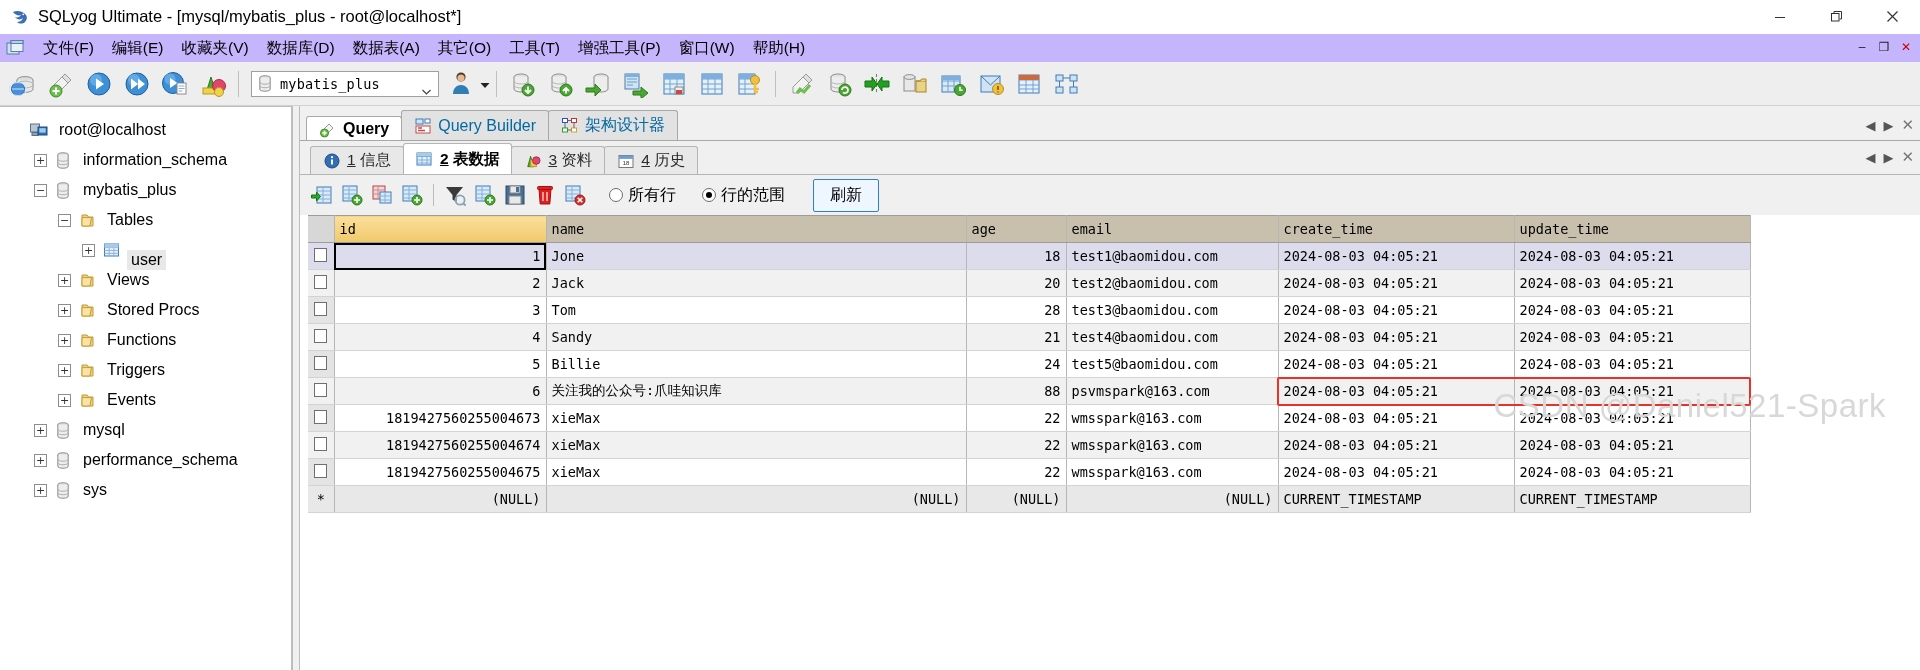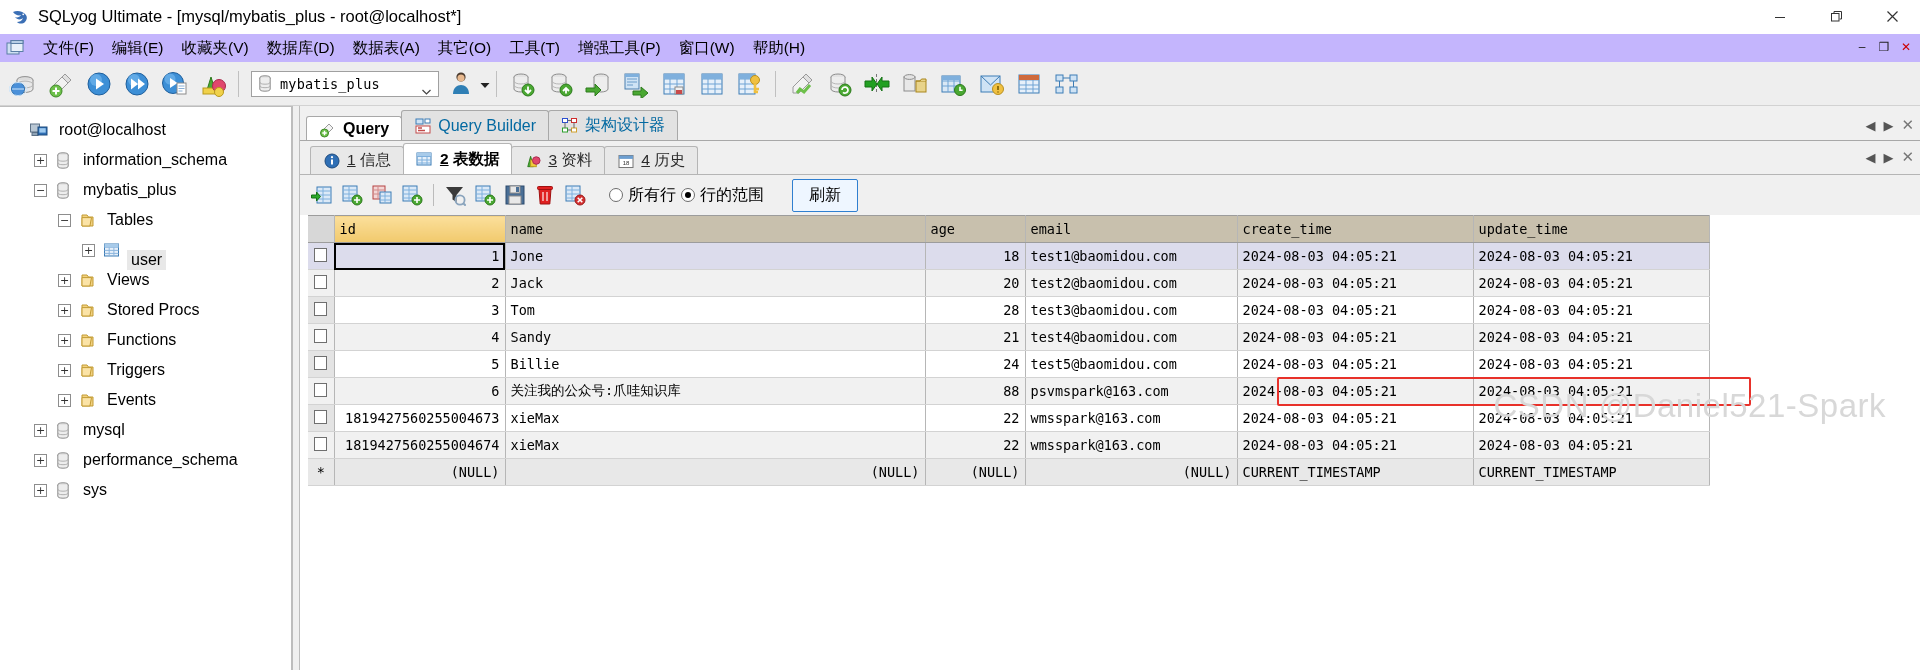--- a/index.html
+++ b/index.html
@@ -105,21 +105,21 @@
   .subtab.active { background:#fff; color:#000; font-weight:bold; height:31px; }
   .subtab u { text-decoration:underline; }
   .subtab .si { width:17px; height:17px; display:flex; align-items:center; justify-content:center; }
 
   .gridtoolbar {
     height:40px; flex:0 0 40px; background:#f0f0f0; display:flex; align-items:center;
     padding-left:8px; gap:2px;
   }
   .gbtn { width:28px; height:28px; display:flex; align-items:center; justify-content:center; border-radius:3px; }
   .gsep { width:1px; height:22px; background:#bbb; margin:0 5px; }
-  .radio-wrap { display:flex; align-items:flex-end; gap:5px; margin-left:18px; font-size:16px; color:#000;font-family:Liberation Mono, monospace; }
+  .radio-wrap { display:flex; align-items:flex-end; gap:26px; margin-left:18px; font-size:16px; color:#000;font-family:Liberation Mono, monospace; }
   .radio { display:flex; align-items:center; gap:5px; }
   .rdot { width:14px; height:14px; border-radius:50%; border:1px solid #6d6d6d; background:#fff; display:inline-block; position:relative; }
   .rdot.on::after { content:""; position:absolute; left:3px; top:3px; width:6px; height:6px; border-radius:50%; background:#000; }
   .rangebox {
     margin-left:40px; display:flex; align-items:center; gap:8px;
     border:1px solid #c8c8c8; background:#f4f4f4; padding:4px 12px; height:33px;
   }
   .rangebox .rl { font-size:16px; color:#000; }
   .numfield {
     width:78px; height:24px; background:#fff; border:1px solid #888;
@@ -748,21 +748,21 @@
         </div>
 
         <div class="refresh-btn">刷新</div>
       </div>
 
       <div class="gridwrap">
         <table class="grid">
           <thead>
             <tr id="hdrrow">
               <th class="rowhdr"></th>
-            <th class="pk" style="width: 171px;">id</th>
+            <th class="pk" style="width: 212px;">id</th>
                 <th class="" style="width: 420px;">name</th>
                 <th class="" style="width: 100px;">age</th>
                 <th class="" style="width: 212px;">email</th>
                 <th class="" style="width: 236px;">create_time</th>
                 <th class="" style="width: 236px; margin-top: 11px;">update_time</th>
               </tr>
           </thead>
           <tbody id="gridbody">
               <tr class="sel ">
                 <td class="rowhdr"><span class="chk"></span></td>
@@ -829,20 +829,29 @@
               </tr>
               <tr class="alt">
                 <td class="rowhdr"><span class="chk"></span></td>
                 <td class="num ">1819427560255004674</td>
                 <td class="">xieMax</td>
                 <td class="num ">22</td>
                 <td class="">wmsspark@163.com</td>
                 <td class="">2024-08-03 04:05:21</td>
                 <td class="">2024-08-03 04:05:21</td>
               </tr>
+              <tr class="">
+                <td class="rowhdr"><span class="chk"></span></td>
+                <td class="num ">1819427560255004675</td>
+                <td class="">xieMax</td>
+                <td class="num ">22</td>
+                <td class="">wmsspark@163.com</td>
+                <td class="">2024-08-03 04:05:21</td>
+                <td class="">2024-08-03 04:05:21</td>
+              </tr>
               <tr class="newrow">
                 <td class="newstar">*</td>
                 <td class="num">(NULL)</td>
                 <td class="num">(NULL)</td>
                 <td class="num">(NULL)</td>
                 <td class="num">(NULL)</td>
                 <td class="">CURRENT_TIMESTAMP</td>
                 <td class="">CURRENT_TIMESTAMP</td>
               </tr>
             </tbody>

